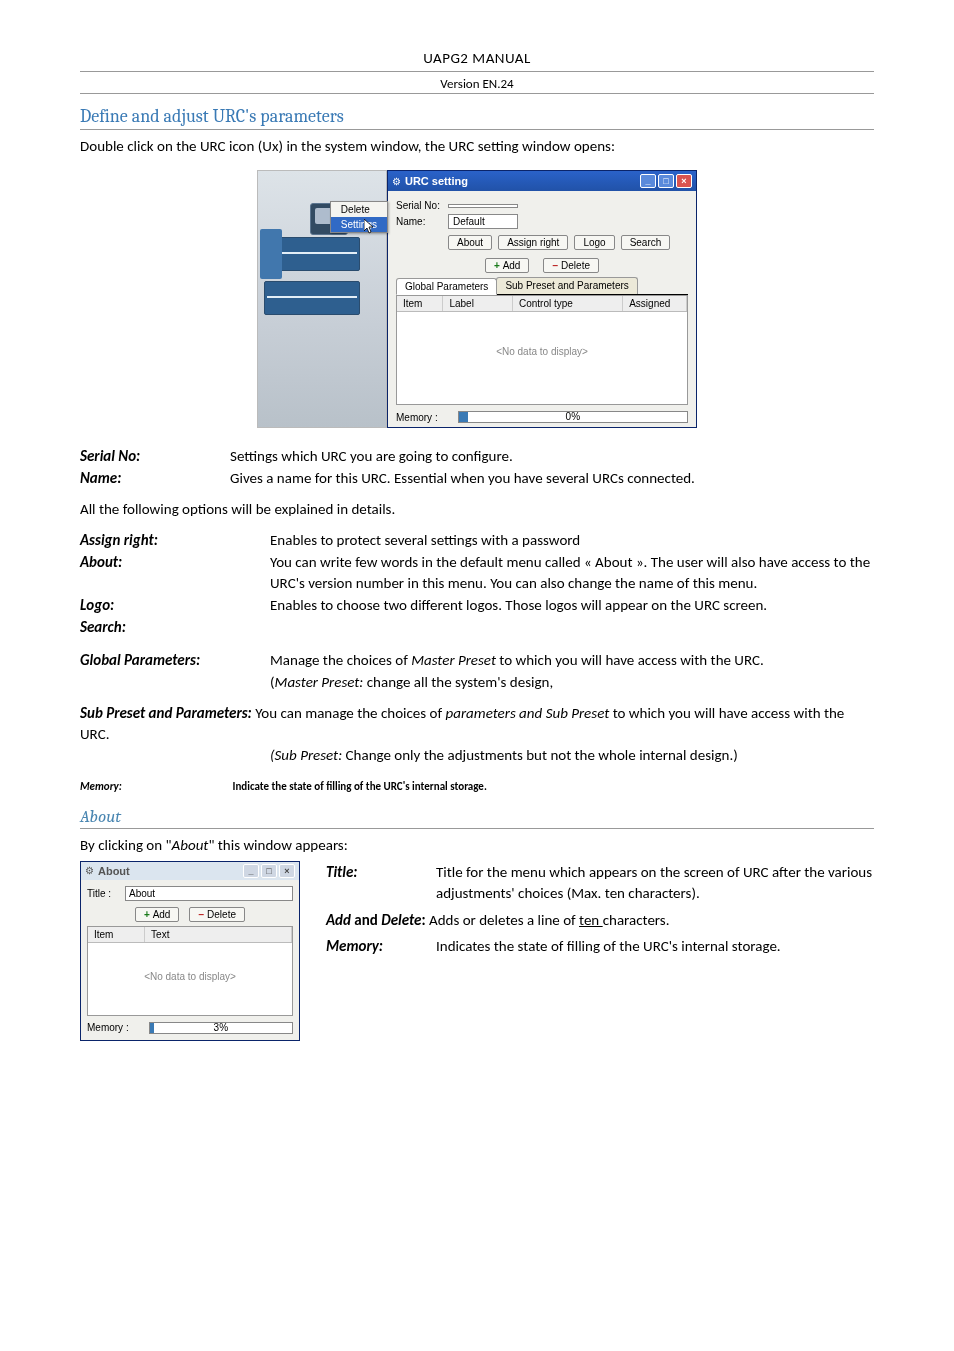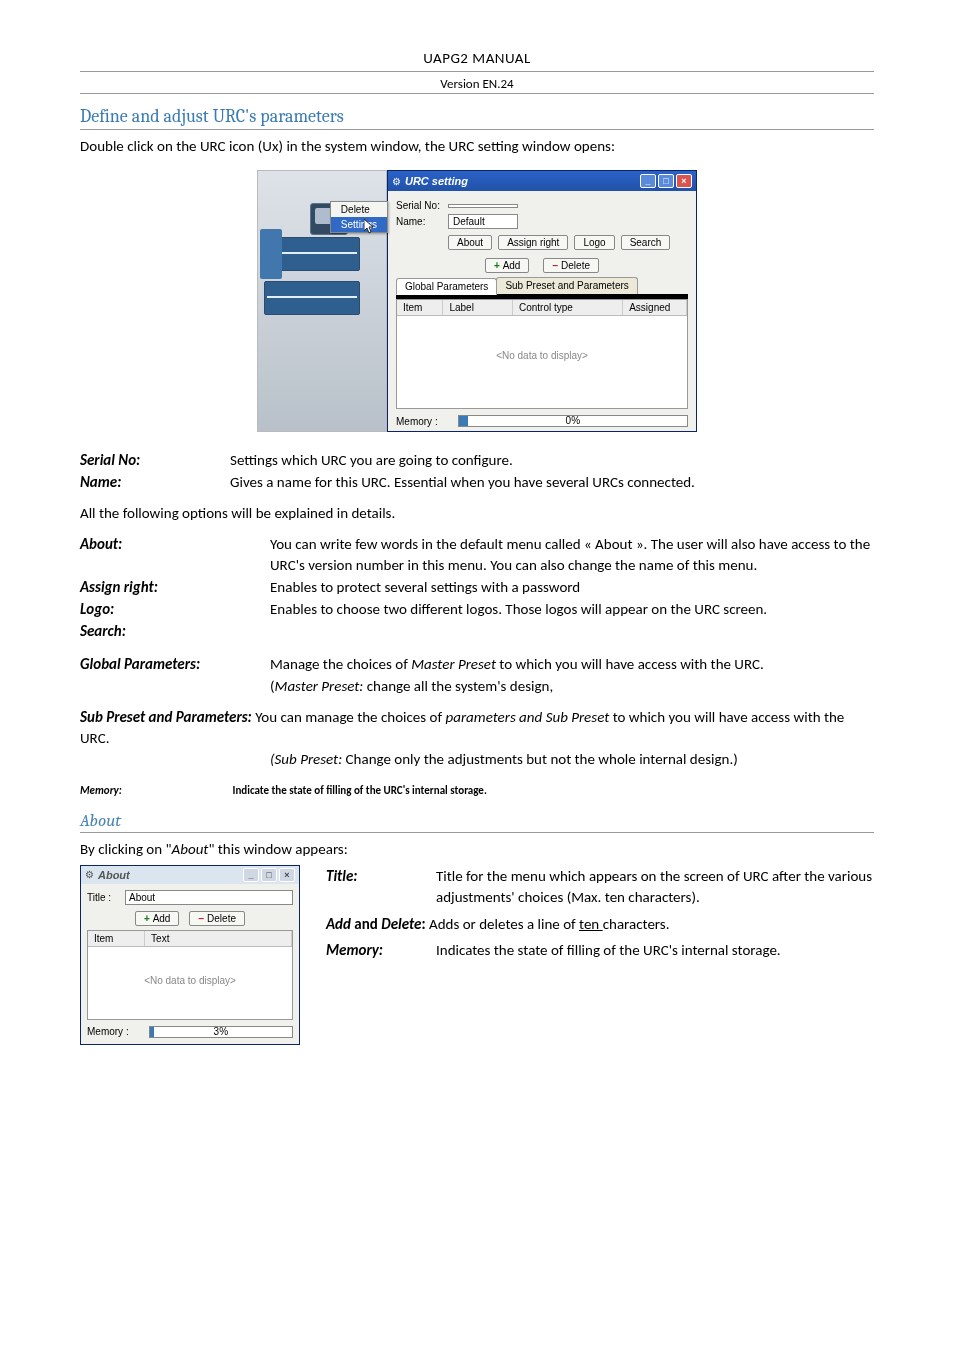--- a/index.html
+++ b/index.html
@@ -125,41 +125,41 @@
     position:absolute; right:10px; top:48px; width:12px; height:16px;
   }
   .cursor svg { width:12px; height:16px; }
   .urc-dialog {
     flex:1; border:1px solid #0a246a;
   }
   .titlebar {
     background: linear-gradient(180deg,#2a62c9,#2152a8);
     color:#fff; display:flex; align-items:center; padding:2px 4px; height:20px;
   }
-  .titlebar .title-text { font-weight:bold; flex:1; padding-left:4px; font-size:11px;font-style:italic;}
+  .titlebar .title-text { font-weight:bold; flex:1; padding-left:4px; font-size:11px;}
   .win-btns { display:flex; gap:2px; }
   .win-btn {
     width:16px; height:14px; border:1px solid #fff; border-radius:2px; background:#5a8adb;
     display:flex; align-items:center; justify-content:center; font-size:9px; color:#fff; font-weight:bold;
   }
   .win-btn.close{ background:#d9534f; }
   .dialog-body {
     background:#f0f0ec; padding:6px 8px 4px 8px;
   }
   .form-row { display:flex; align-items:center; margin:3px 0; }
   .form-row .lbl { width:52px; }
   .form-row .val { border:1px solid #888; background:#fff; padding:1px 4px; min-width:70px; }
   .btn-row { display:flex; gap:6px; margin:6px 0; padding-left:52px; }
   .btn {
     border:1px solid #888; background:#f7f7f3; padding:1px 8px; border-radius:2px; white-space:nowrap;
   }
   .add-del-row { display:flex; justify-content:center; gap:14px; margin:8px 0 4px; }
   .btn.plus:before{ content:"\002B  "; color:#1a7a1a; font-weight:bold; }
   .btn.minus:before{ content:"\2212  "; color:#b22; font-weight:bold; }
-  .tabs { display:flex; border-bottom:5px solid #000000; margin-top:2px; }
+  .tabs { display:flex; border-bottom:1px solid #000000; margin-top:2px; }
   .tabs .tab { padding:2px 8px; border:1px solid #999; border-bottom:none; margin-right:-1px; background:#ece9d8; border-radius:3px 3px 0 0;}
   .tabs .tab.active{ background:#fff; font-weight:normal; border-bottom:1px solid #fff; position:relative; top:1px;}
   .grid {
     border:1px solid #999; background:#fff; height:110px;
   }
   .grid-head { display:flex; background:#eee; border-bottom:1px solid #bbb; }
   .grid-head div { padding:2px 6px; border-right:1px solid #ccc; }
   .col1{width:16%;} .col2{width:24%;} .col3{flex:1;} .col4{width:22%;}
   .grid-empty { color:#888; text-align:center; padding-top:34px; }
   .memory-row { display:flex; align-items:center; margin-top:6px; gap:20px;}
@@ -313,26 +313,26 @@
     <div class="dl-row">
       <div class="dl-term-narrow">Name:</div>
       <div class="dl-def">Gives a name for this URC. Essential when you have several URCs connected.</div>
     </div>
   </div>
 
   <p class="body-text">All the following options will be explained in details.</p>
 
   <div class="dl">
     <div class="dl-row">
+      <div class="dl-term">Assign right:</div>
+      <div class="dl-def"> Enables to protect several settings with a password</div>
+    </div>
+    <div class="dl-row">
       <div class="dl-term">About:</div>
       <div class="dl-def"> You can write few words in the default menu called « About ». The user will also have access to the URC's version number in this menu. You can also change the name of this menu.</div>
-    </div>
-    <div class="dl-row">
-      <div class="dl-term">Assign right:</div>
-      <div class="dl-def"> Enables to protect several settings with a password</div>
     </div>
     <div class="dl-row">
       <div class="dl-term">Logo:</div>
       <div class="dl-def"> Enables to choose two different logos. Those logos will appear on the URC screen.</div>
     </div>
     <div class="dl-row">
       <div class="dl-term">Search:</div>
     </div>
     <div style="height:10px;"></div>
     <div class="dl-row">

